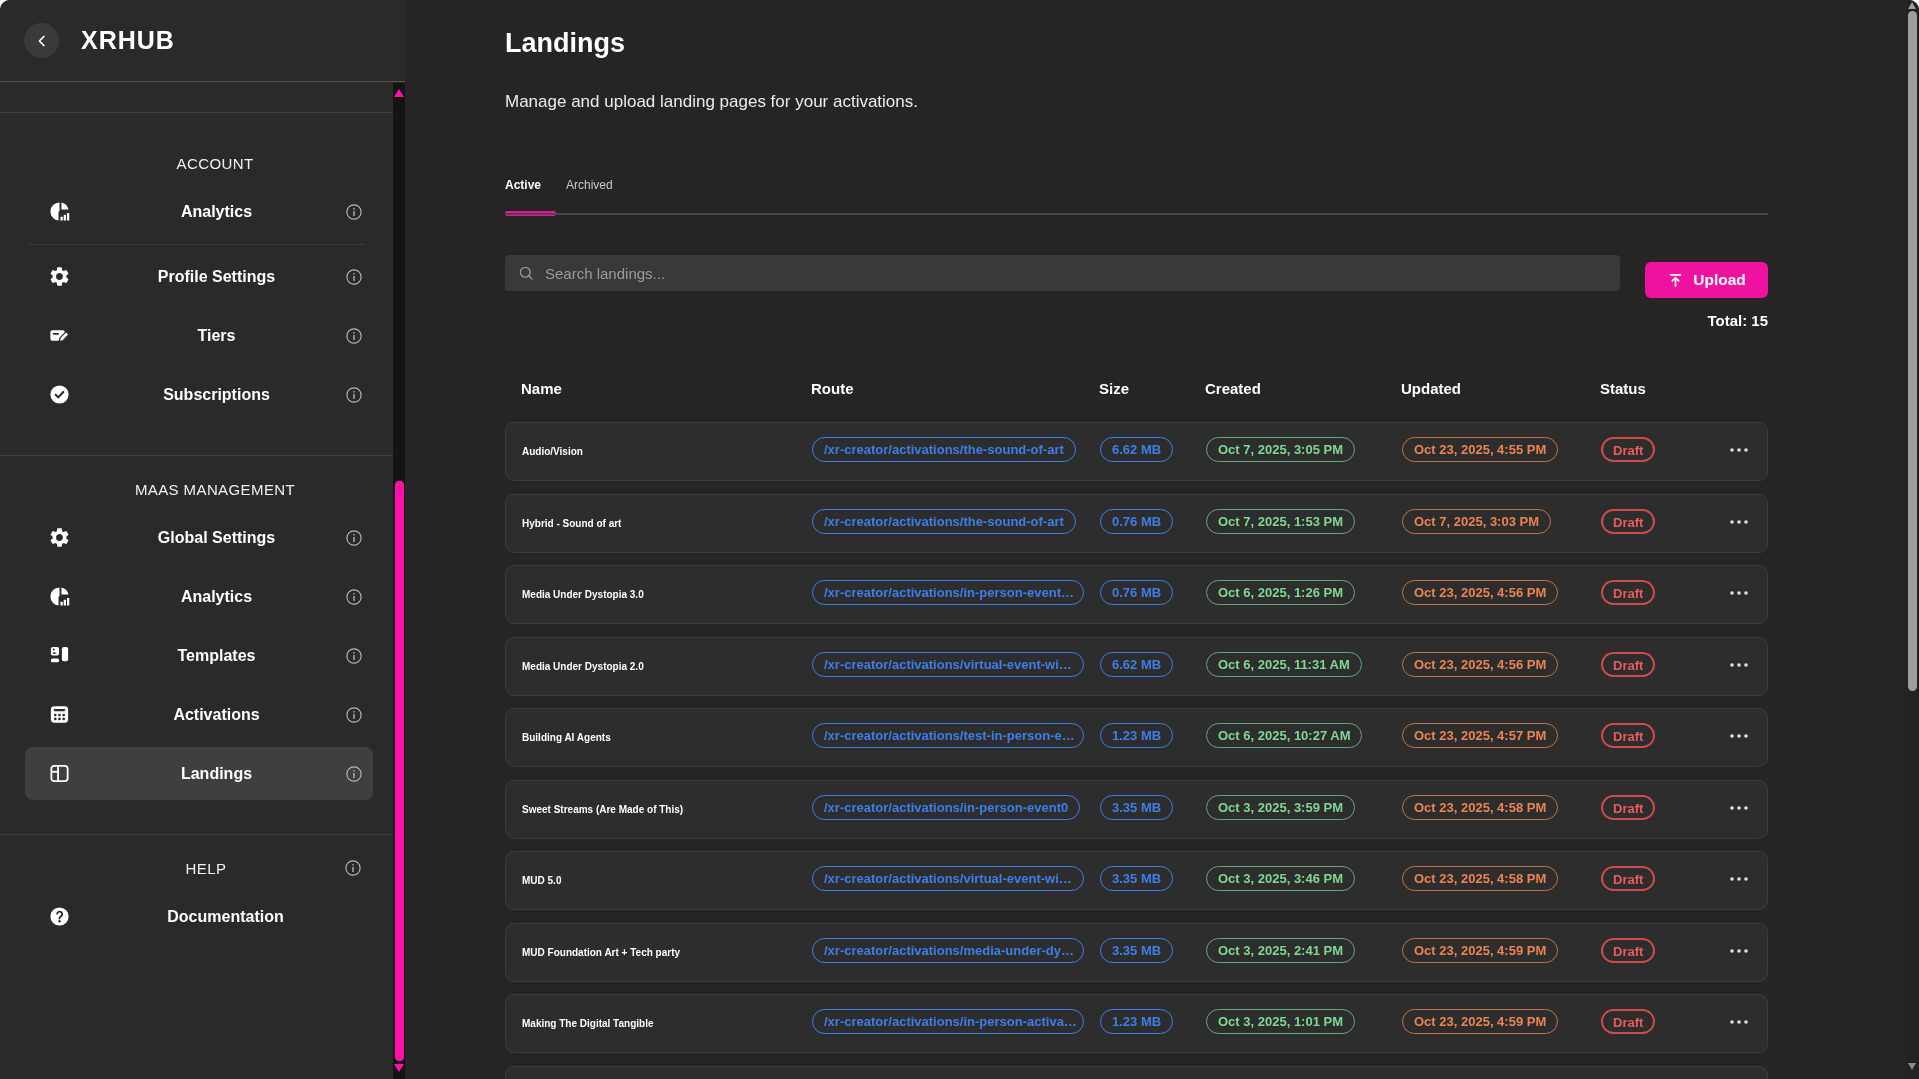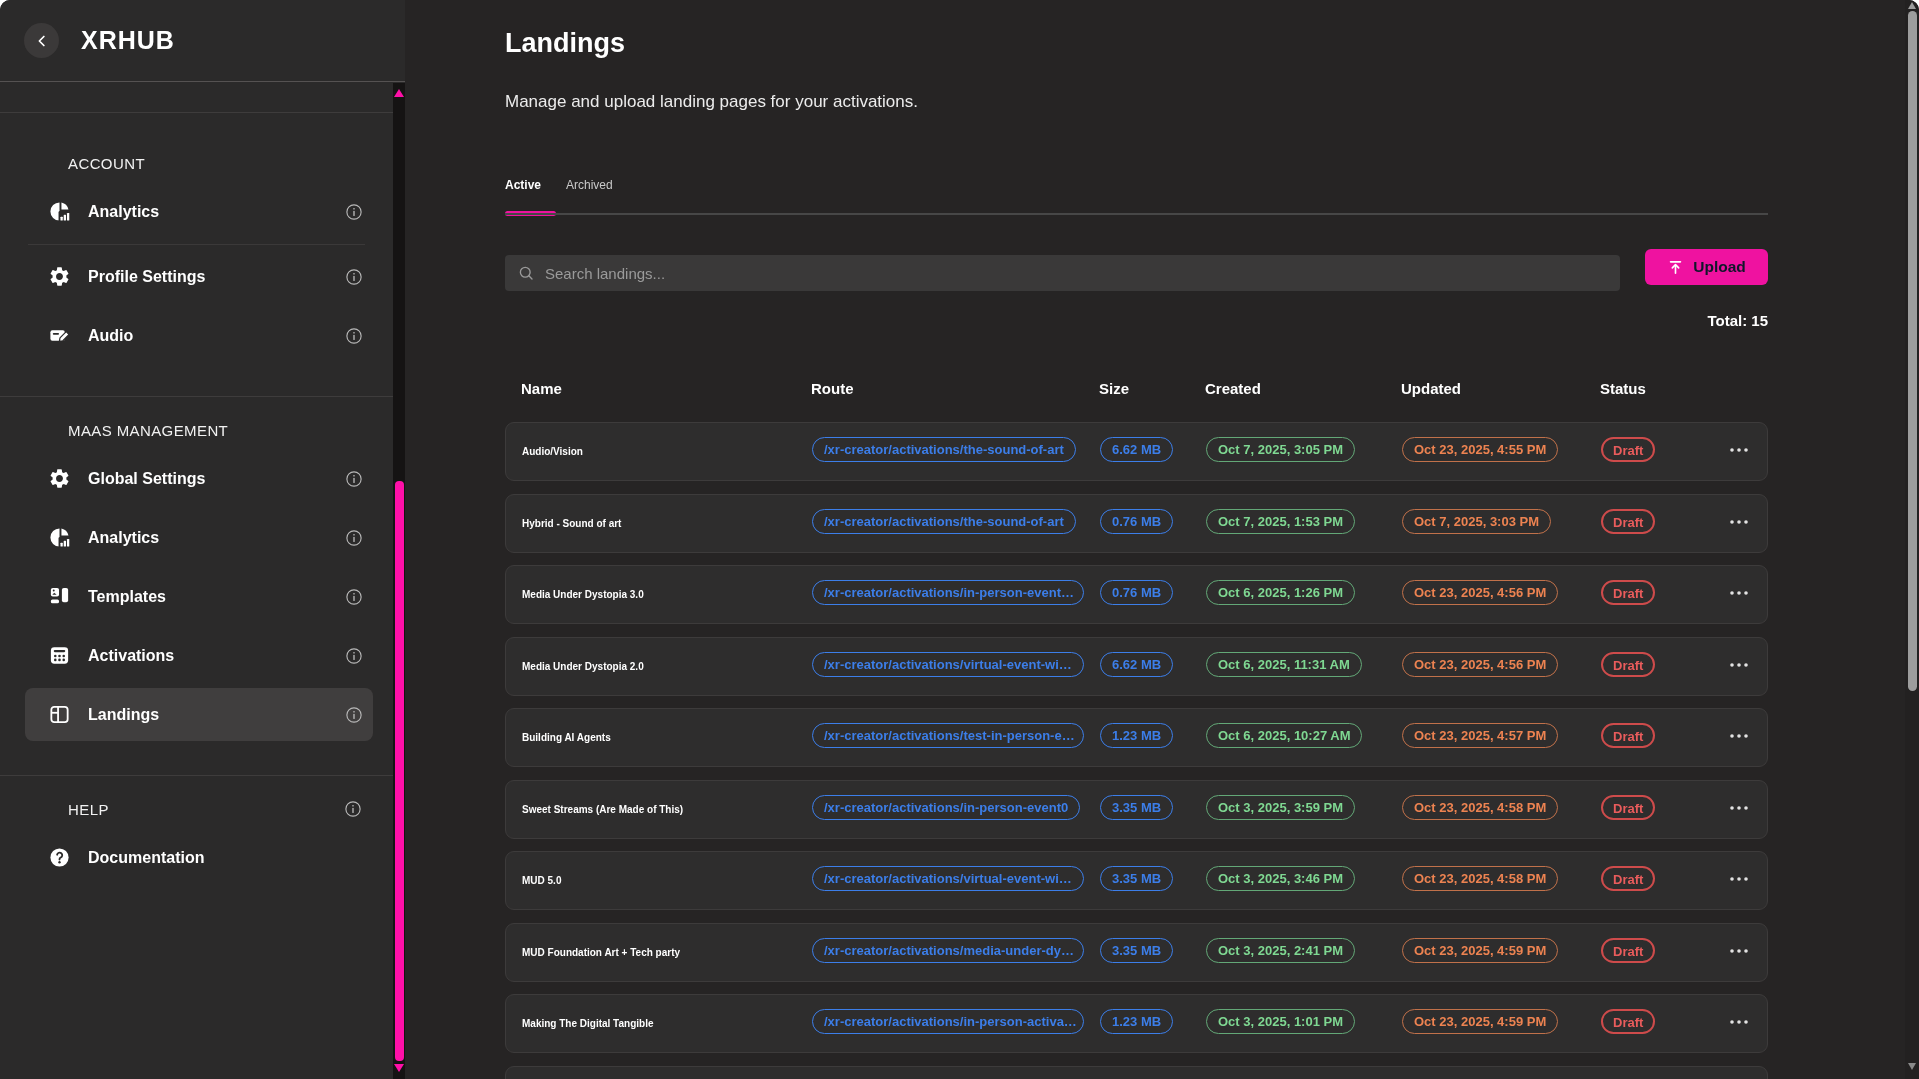--- a/index.html
+++ b/index.html
@@ -21,21 +21,21 @@
 
   .side-scroll{position:absolute;left:393px;top:83px;width:12px;height:996px;background:#151313;}
   .side-scroll .tri-up{position:absolute;left:1px;top:6px;width:0;height:0;
     border-left:5px solid transparent;border-right:5px solid transparent;border-bottom:8px solid #ff10a8;}
   .side-scroll .thumb{position:absolute;left:1.5px;top:398px;width:9px;height:580px;border-radius:4px;background:#ff10a8;cursor:pointer;}
   .side-scroll .tri-down{position:absolute;left:1px;top:981px;width:0;height:0;
     border-left:5px solid transparent;border-right:5px solid transparent;border-top:8px solid #ff10a8;}
 
   .nav{position:absolute;left:0;top:82px;width:393px;bottom:0;padding-top:30px;overflow:hidden;}
   .nav-divider{height:1px;background:#3e3c3c;width:100%;}
-  .nav-section{margin-bottom:34px;}
+  .nav-section{margin-bottom:34px;text-align:center;}
   .section-header{height:24px;margin:21px 21px 10px 0;padding-left:30px;padding-right:10px;
     display:flex;align-items:center;cursor:pointer;}
   .nav-section:first-child .section-header{margin-top:38px;}
   .section-chevron{width:16px;height:16px;display:flex;}
   .section-label{color:#f2f2f2;font-size:15px;letter-spacing:.4px;margin-left:22px;flex:1;}
   .section-info{width:18px;height:18px;cursor:pointer;}
   .section-info svg{width:18px;height:18px;}
   .nav-item{height:53px;margin:5px 20px 6px 25px;border-radius:8px;display:flex;align-items:center;
     padding:0 10px 0 23px;cursor:pointer;}
   .nav-item.selected{background:#403e3e;}
@@ -57,22 +57,22 @@
   .tab-underline{position:absolute;left:100px;top:211px;width:51px;height:5px;border-radius:3px;background:var(--pink);}
   .tabs-divider{position:absolute;left:100px;top:213px;width:1263px;height:2px;background:#474747;}
 
   .search-box{position:absolute;left:100px;top:255px;width:1115px;height:36px;background:#3a3939;border-radius:4px;
     display:flex;align-items:center;padding:0 12px;}
   .search-box svg{width:18px;height:18px;flex:0 0 auto;}
   .search-box input{flex:1;background:transparent;border:none;outline:none;color:#ddd;font-size:15px;margin-left:10px;
     font-family:"Liberation Sans","DejaVu Sans",sans-serif;}
   .search-box input::placeholder{color:#9a9a9a;}
 
-  .upload-btn{position:absolute;left:1240px;top:249px;width:123px;height:36px;background:var(--pink);border:none;
-    border-radius:6px;color:#0f172a;font-size:15.5px;font-weight:700;display:flex;align-items:center;justify-content:center;
+  .upload-btn{position:absolute;left:1240px;top:262px;width:123px;height:36px;background:var(--pink);border:none;
+    border-radius:6px;color:#ffffff;font-size:15.5px;font-weight:700;display:flex;align-items:center;justify-content:center;
     gap:9px;cursor:pointer;font-family:"Liberation Sans","DejaVu Sans",sans-serif;}
   .upload-btn svg{width:17px;height:17px;}
   .total-label{position:absolute;left:1100px;top:312px;width:263px;text-align:right;color:#fff;font-size:15px;font-weight:700;}
 
   .tgrid{display:grid;grid-template-columns:290px 288px 106px 196px 199px 110px 1fr;align-items:center;padding-left:16px;}
   .table-head{position:absolute;left:100px;top:374px;width:1263px;height:28px;}
   .hcell{color:#fff;font-size:15px;font-weight:700;}
 
   .rows{position:absolute;left:100px;top:422px;width:1263px;}
   .row{height:59px;margin-bottom:12.5px;background:var(--card-bg);border:1px solid var(--card-border);border-radius:9px;cursor:pointer;}
@@ -157,28 +157,42 @@
   </div>
 
   <div class="nav-item">
     <span class="nav-icon">
                 <svg viewBox="0 0 24 24">
                   <rect x="2.5" y="6.5" width="15" height="11" rx="2" fill="#fff"></rect>
                   <rect x="5" y="9.3" width="6.5" height="1.8" rx="0.9" fill="#2b2a2a"></rect>
                   <path d="M12.5 14.5l6.5-6.5 3 3-6.5 6.5-3.6.6z" fill="#fff" stroke="#2b2a2a" stroke-width="1.3" stroke-linejoin="round"></path>
                 </svg>
               </span>
-    <span class="nav-label">Audio</span>
-    <span class="item-info"><svg viewBox="0 0 24 24">
-                  <circle cx="12" cy="12" r="9.5" stroke="#b9b9b9" stroke-width="1.5" fill="none"></circle>
-                  <circle cx="12" cy="7.8" r="1.1" fill="#b9b9b9"></circle>
-                  <rect x="11.1" y="10.4" width="1.8" height="7" rx="0.9" fill="#b9b9b9"></rect>
-                </svg></span>
-  </div>
-
+    <span class="nav-label">Tiers</span>
+    <span class="item-info"><svg viewBox="0 0 24 24">
+                  <circle cx="12" cy="12" r="9.5" stroke="#b9b9b9" stroke-width="1.5" fill="none"></circle>
+                  <circle cx="12" cy="7.8" r="1.1" fill="#b9b9b9"></circle>
+                  <rect x="11.1" y="10.4" width="1.8" height="7" rx="0.9" fill="#b9b9b9"></rect>
+                </svg></span>
+  </div>
+
+  <div class="nav-item">
+    <span class="nav-icon">
+                <svg viewBox="0 0 24 24">
+                  <circle cx="12" cy="12" r="9.5" fill="#fff"></circle>
+                  <path d="M8 12.3l2.7 2.7 5.3-5.7" stroke="#2b2a2a" stroke-width="2.2" fill="none" stroke-linecap="round" stroke-linejoin="round"></path>
+                </svg>
+              </span>
+    <span class="nav-label">Subscriptions</span>
+    <span class="item-info"><svg viewBox="0 0 24 24">
+                  <circle cx="12" cy="12" r="9.5" stroke="#b9b9b9" stroke-width="1.5" fill="none"></circle>
+                  <circle cx="12" cy="7.8" r="1.1" fill="#b9b9b9"></circle>
+                  <rect x="11.1" y="10.4" width="1.8" height="7" rx="0.9" fill="#b9b9b9"></rect>
+                </svg></span>
+  </div>
 </div>
   </section>
 
   <section class="nav-section">
     <div class="nav-divider"></div>
     <div class="section-header">
       <span class="section-chevron"></span>
       <span class="section-label">MAAS MANAGEMENT</span>
 
     </div>

